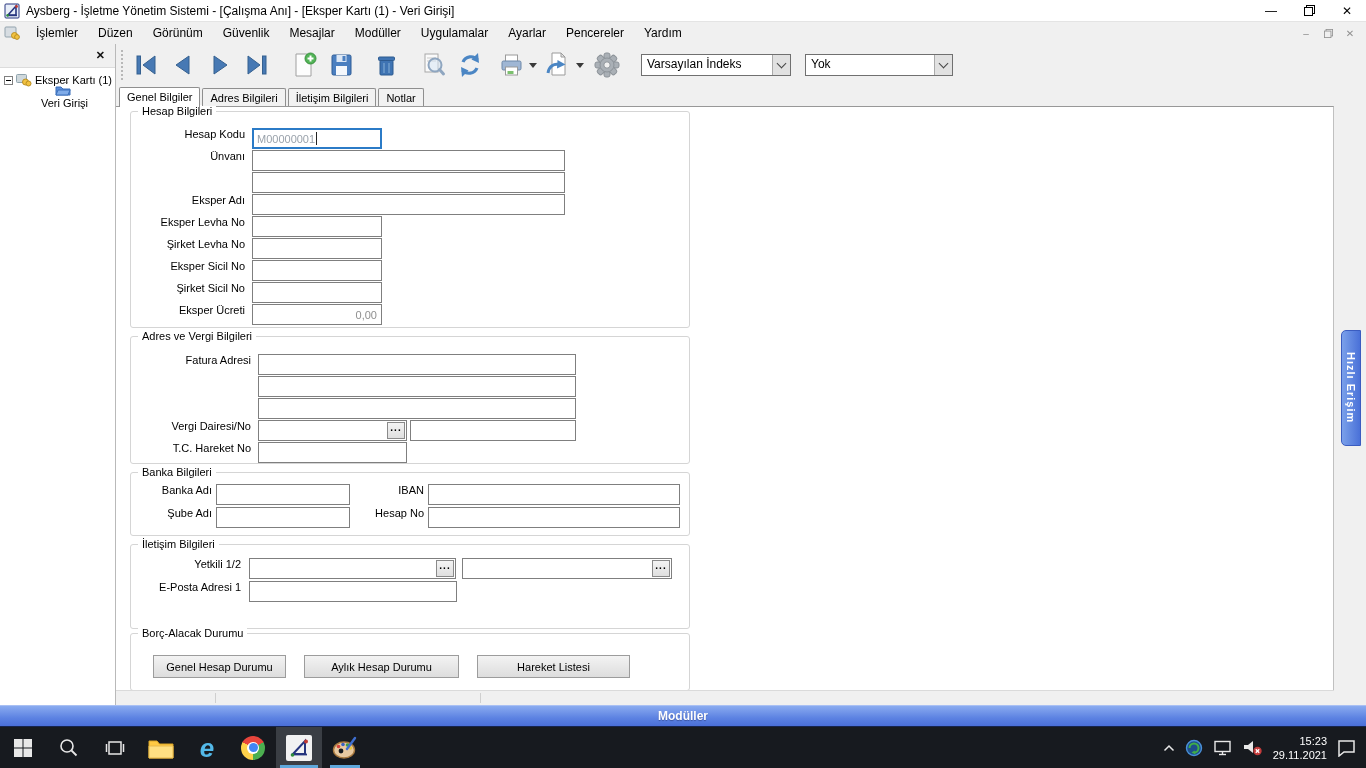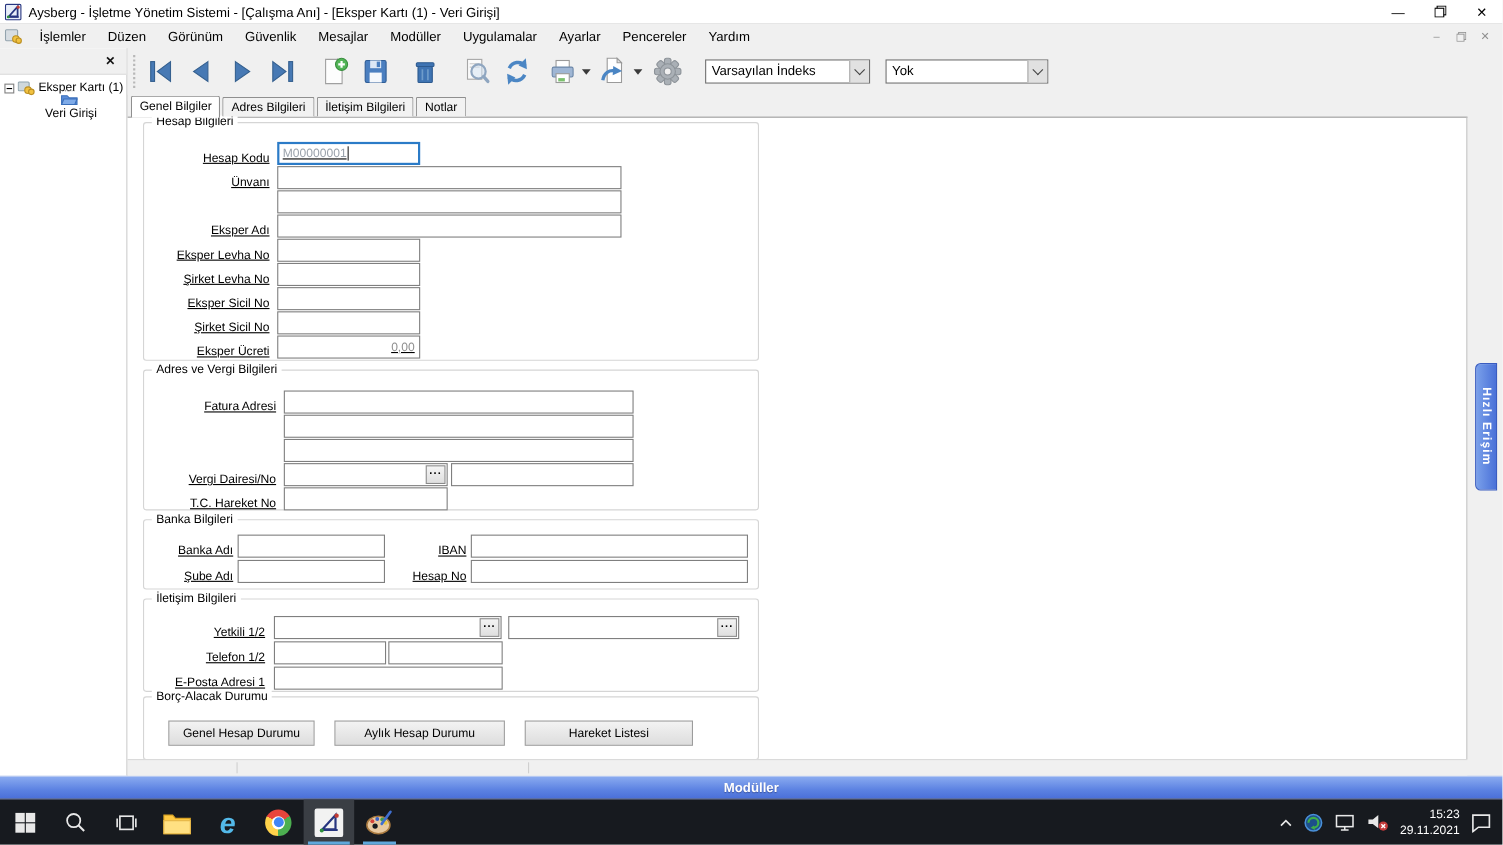--- a/index.html
+++ b/index.html
@@ -49,21 +49,21 @@
 
   
   .tabbar { height:20px; display:flex; align-items:flex-end; padding-left:3px; position:relative; z-index:2; }
   .tab { font-size:11px; padding:3px 7px 2px 7px; background:#f2f2f2; border:1px solid #8f8f8f; border-bottom:none; border-radius:2px 2px 0 0; margin-right:2px; height:18px; }
   .tab.active { background:#fff; height:20px; margin-bottom:-1px; padding-bottom:4px; }
 
   
   .formarea { position:relative; height:584px; background:#fff; border-top:1px solid #989898; margin-right:32px; border-right:1px solid #c0c0c0; font-size:11px; }
   .group { position:absolute; left:14px; width:560px; border:1px solid #d5d5d5; border-radius:3px; }
   .gtitle { position:absolute; top:-7px; left:7px; background:#fff; padding:0 4px; font-size:11px; }
-  .frow { display:flex; align-items:flex-end; height:22px;text-decoration:underline; }
+  .frow { display:flex; align-items:flex-start; height:22px; }
   .lbl { text-align:right; padding-right:4px; flex:0 0 auto; white-space:nowrap; }
   .lb118 { flex-basis:118px; } .lb124 { flex-basis:124px; } .lb114 { flex-basis:114px; }
   .lb85 { flex-basis:85px; text-align:right; padding-right:4px; } .lb78 { flex-basis:78px; text-align:right; padding-right:4px; }
   .inp { height:21px; border:1px solid #7f7f7f; background:#fff; margin-left:3px; display:flex; align-items:center; padding:0 4px; position:relative; }
   .inp.focus { border:2px solid #2b7bc7; padding:0 3px; }
   .ghost { color:#9aa2ab; }
   .caret { width:1px; height:13px; background:#222; margin-left:1px; }
   .w130{width:130px} .w313{width:313px} .w318{width:318px} .w149{width:149px} .w166{width:166px}
   .w134{width:134px} .w252{width:252px} .w207{width:207px} .w210{width:210px} .w102{width:102px}
   .w104{width:104px} .w208{width:208px}
@@ -395,25 +395,20 @@
           <div class="frow" style="height:23px">
             <span class="lbl lb114">Yetkili 1/2</span>
             <div class="inp w207" style="margin-left:4px">
               <span class="ellip">...</span>
             </div>
             <div class="inp w210" style="margin-left:6px">
               <span class="ellip">...</span>
             </div>
           </div>
           <div class="frow" style="height:23px">
-            <span class="lbl lb114">Telefon 1/2</span>
-            <div class="inp w102" style="margin-left:4px"></div>
-            <div class="inp w104" style="margin-left:2px"></div>
-          </div>
-          <div class="frow" style="height:23px">
             <span class="lbl lb114">E-Posta Adresi 1</span>
             <div class="inp w208" style="margin-left:4px"></div>
           </div>
         </div>
 
         <div class="group" style="top:526px;height:58px;padding-top:21px">
           <span class="gtitle">Borç-Alacak Durumu</span>
           <div style="display:flex;gap:18px;margin-left:22px">
             <div class="gbtn" style="width:133px">Genel Hesap Durumu</div>
             <div class="gbtn" style="width:155px">Aylık Hesap Durumu</div>

